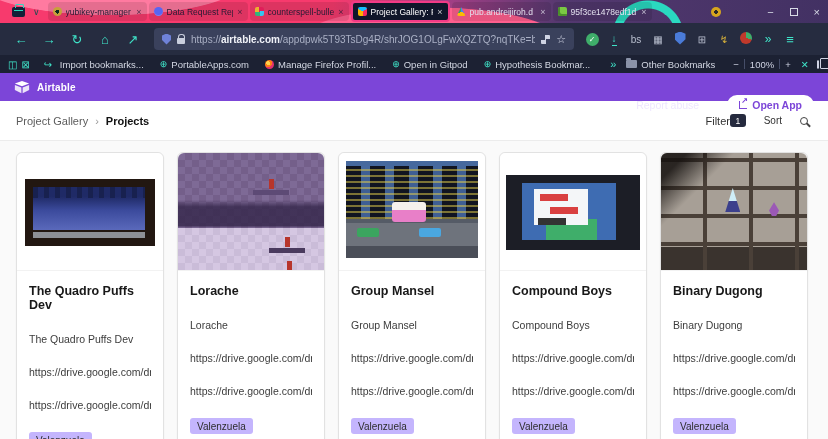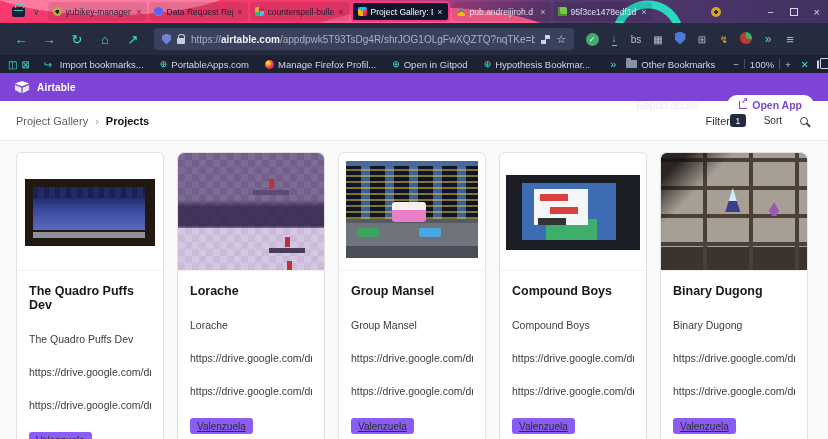--- a/index.html
+++ b/index.html
@@ -103,21 +103,21 @@
   .filter-badge{ background:#252a3e; color:#fff; font-size:8.5px; border-radius:3px; padding:1.5px 5.5px; }
   .sort-btn{ font-size:10px; color:#333; cursor:pointer; }
   .search-ico{ width:8px; height:8px; border:1.5px solid #444; border-radius:50%; position:relative; cursor:pointer; margin-right:4px; }
   .search-ico::after{ content:""; position:absolute; width:5px; height:1.5px; background:#444; transform:rotate(45deg); right:-4px; bottom:-2px; }
 
   
   .gallery{ background:#fafafa; height:298px; padding:11px 0 0 16px; display:flex; gap:13px; overflow:hidden; }
   .card{ width:148px; flex:none; background:#fff; border:1px solid #e2e2e2; border-radius:6px; box-shadow:0 1px 2px rgba(0,0,0,.06); height:330px; cursor:pointer; }
   .card-title{ margin:13px 12px 0; font-size:12.5px; font-weight:bold; color:#181818; }
   .field{ margin:21px 12px 0; font-size:10.5px; color:#3c3c3c; white-space:nowrap; overflow:hidden; }
-  .badge{ display:inline-block; margin:21px 12px 0; background:#8b5cf6; color:#2d2d2d; font-size:10px; padding:2.5px 7px; border-radius:3px;text-decoration:underline; }
+  .badge{ display:inline-block; margin:21px 12px 0; background:#c4b5fd; color:#2d2d2d; font-size:10px; padding:2.5px 7px; border-radius:3px; }
 
   
   [data-scene]{ position:relative; height:118px; background:#fff; border-radius:6px 6px 0 0; overflow:hidden; border-bottom:1px solid #f2f2f2; }
   .l1,.l2,.l3{ position:absolute; }
 
   [data-scene="quadro"] .l1{ left:8px; right:8px; top:26px; bottom:24px; background:#221711; }
   [data-scene="quadro"] .l2{ left:16px; right:18px; top:34px; bottom:40px; background:linear-gradient(180deg,#1f2a66 0 22%,#3c4b9d 55%,#5a69bb 100%); }
   [data-scene="quadro"] .l2::before{ content:""; position:absolute; left:0; right:0; top:0; height:26%;
     background:repeating-linear-gradient(90deg,#18214f 0 5px, rgba(0,0,0,0) 5px 11px); }
   [data-scene="quadro"] .l3{ left:16px; right:18px; bottom:32px; height:6px; background:#8d9096; }

